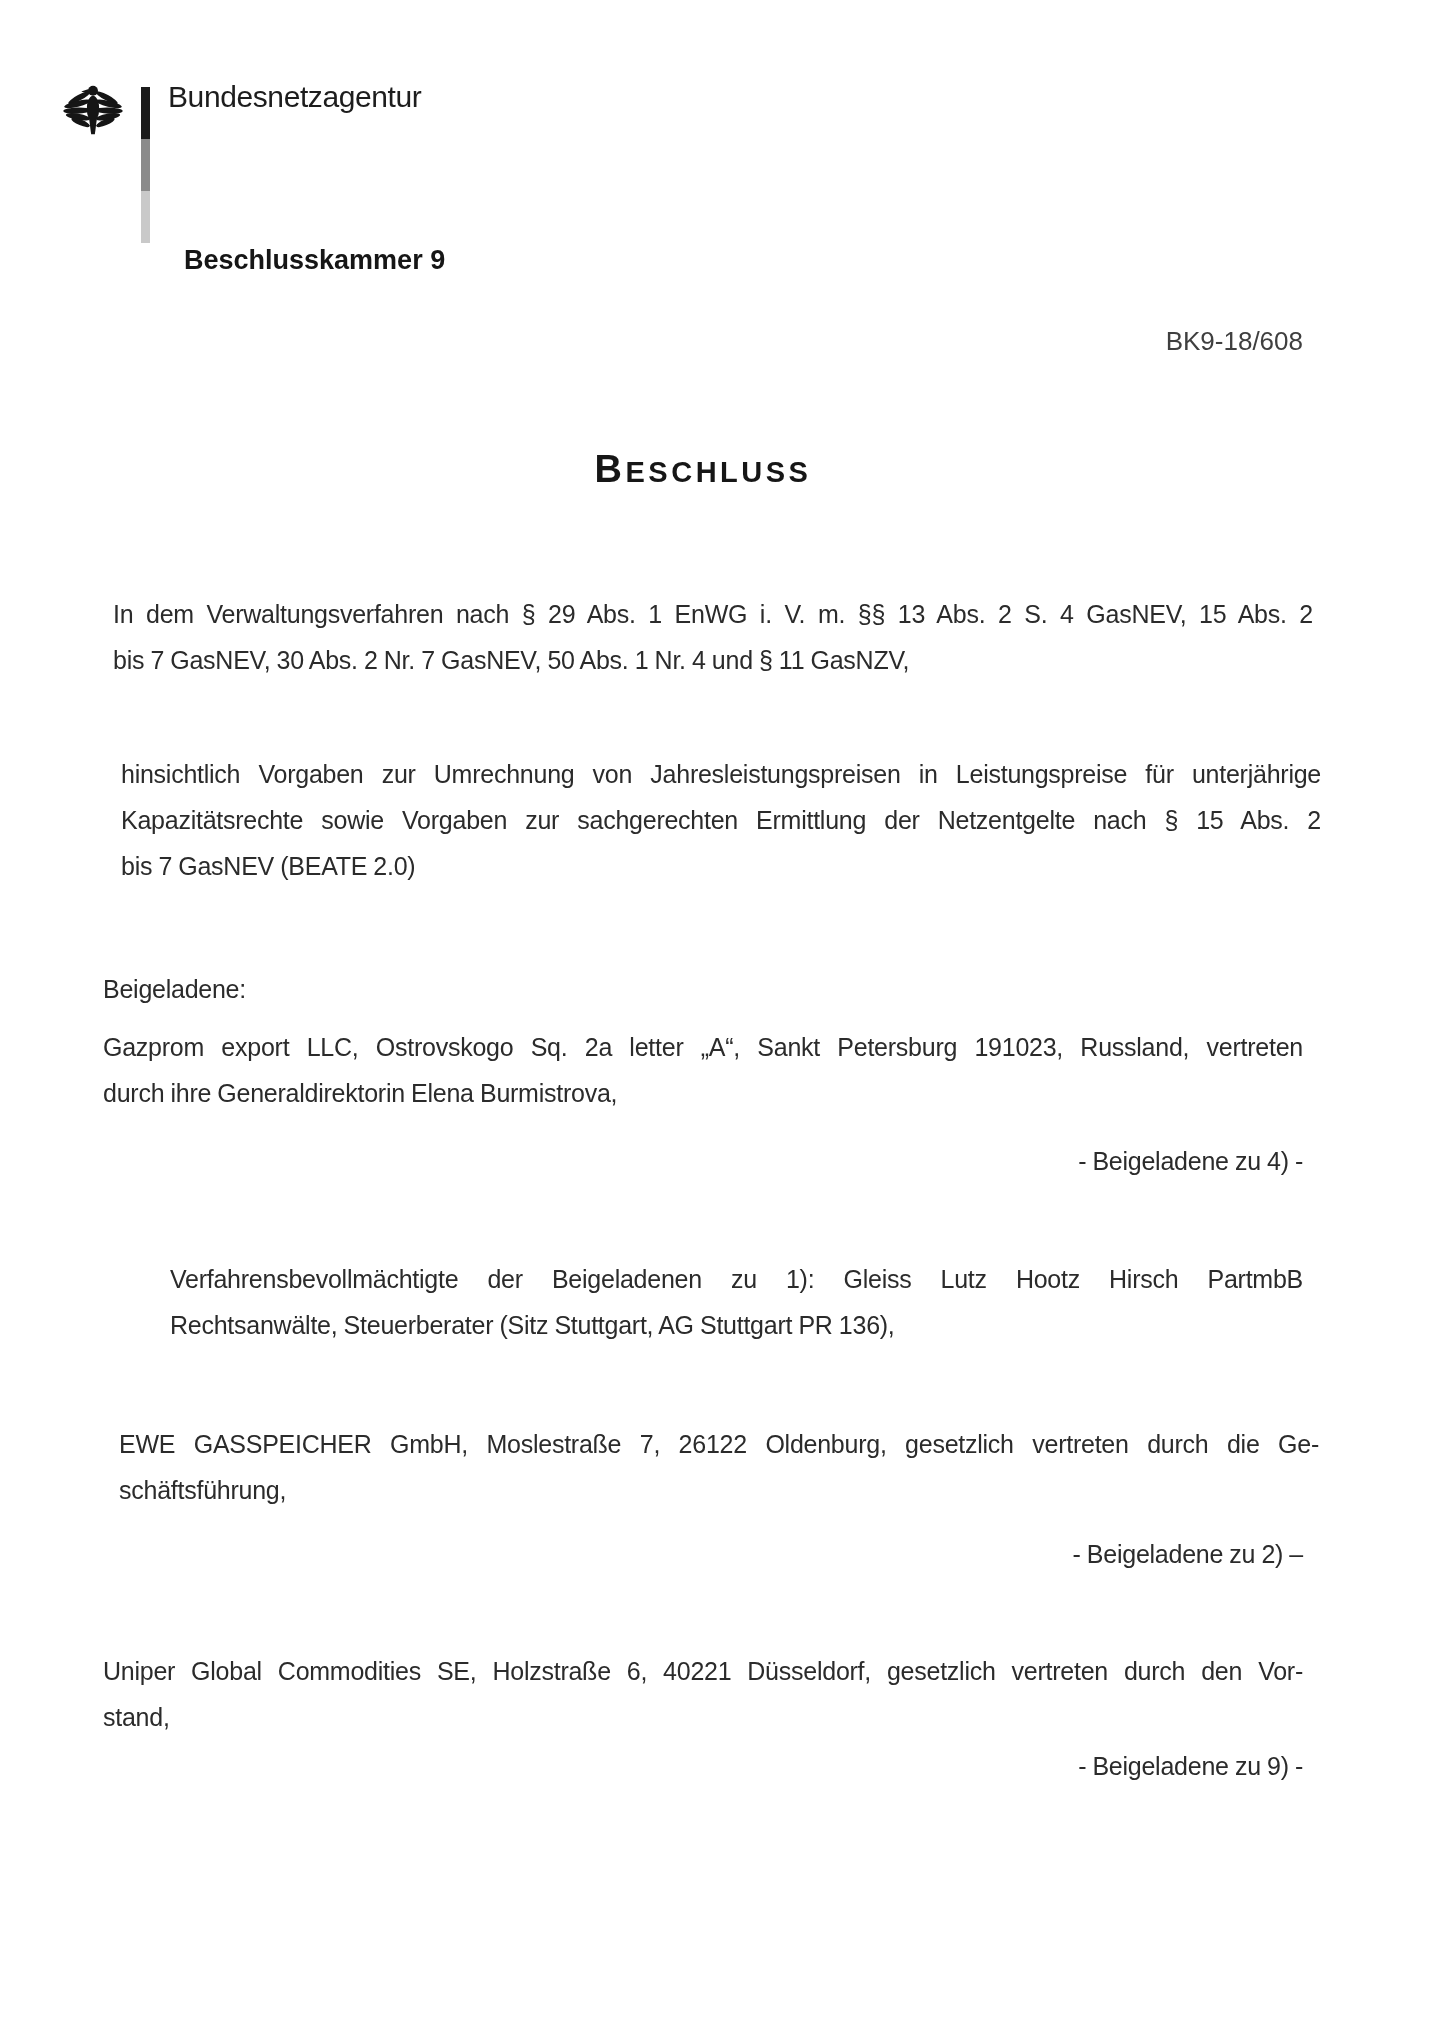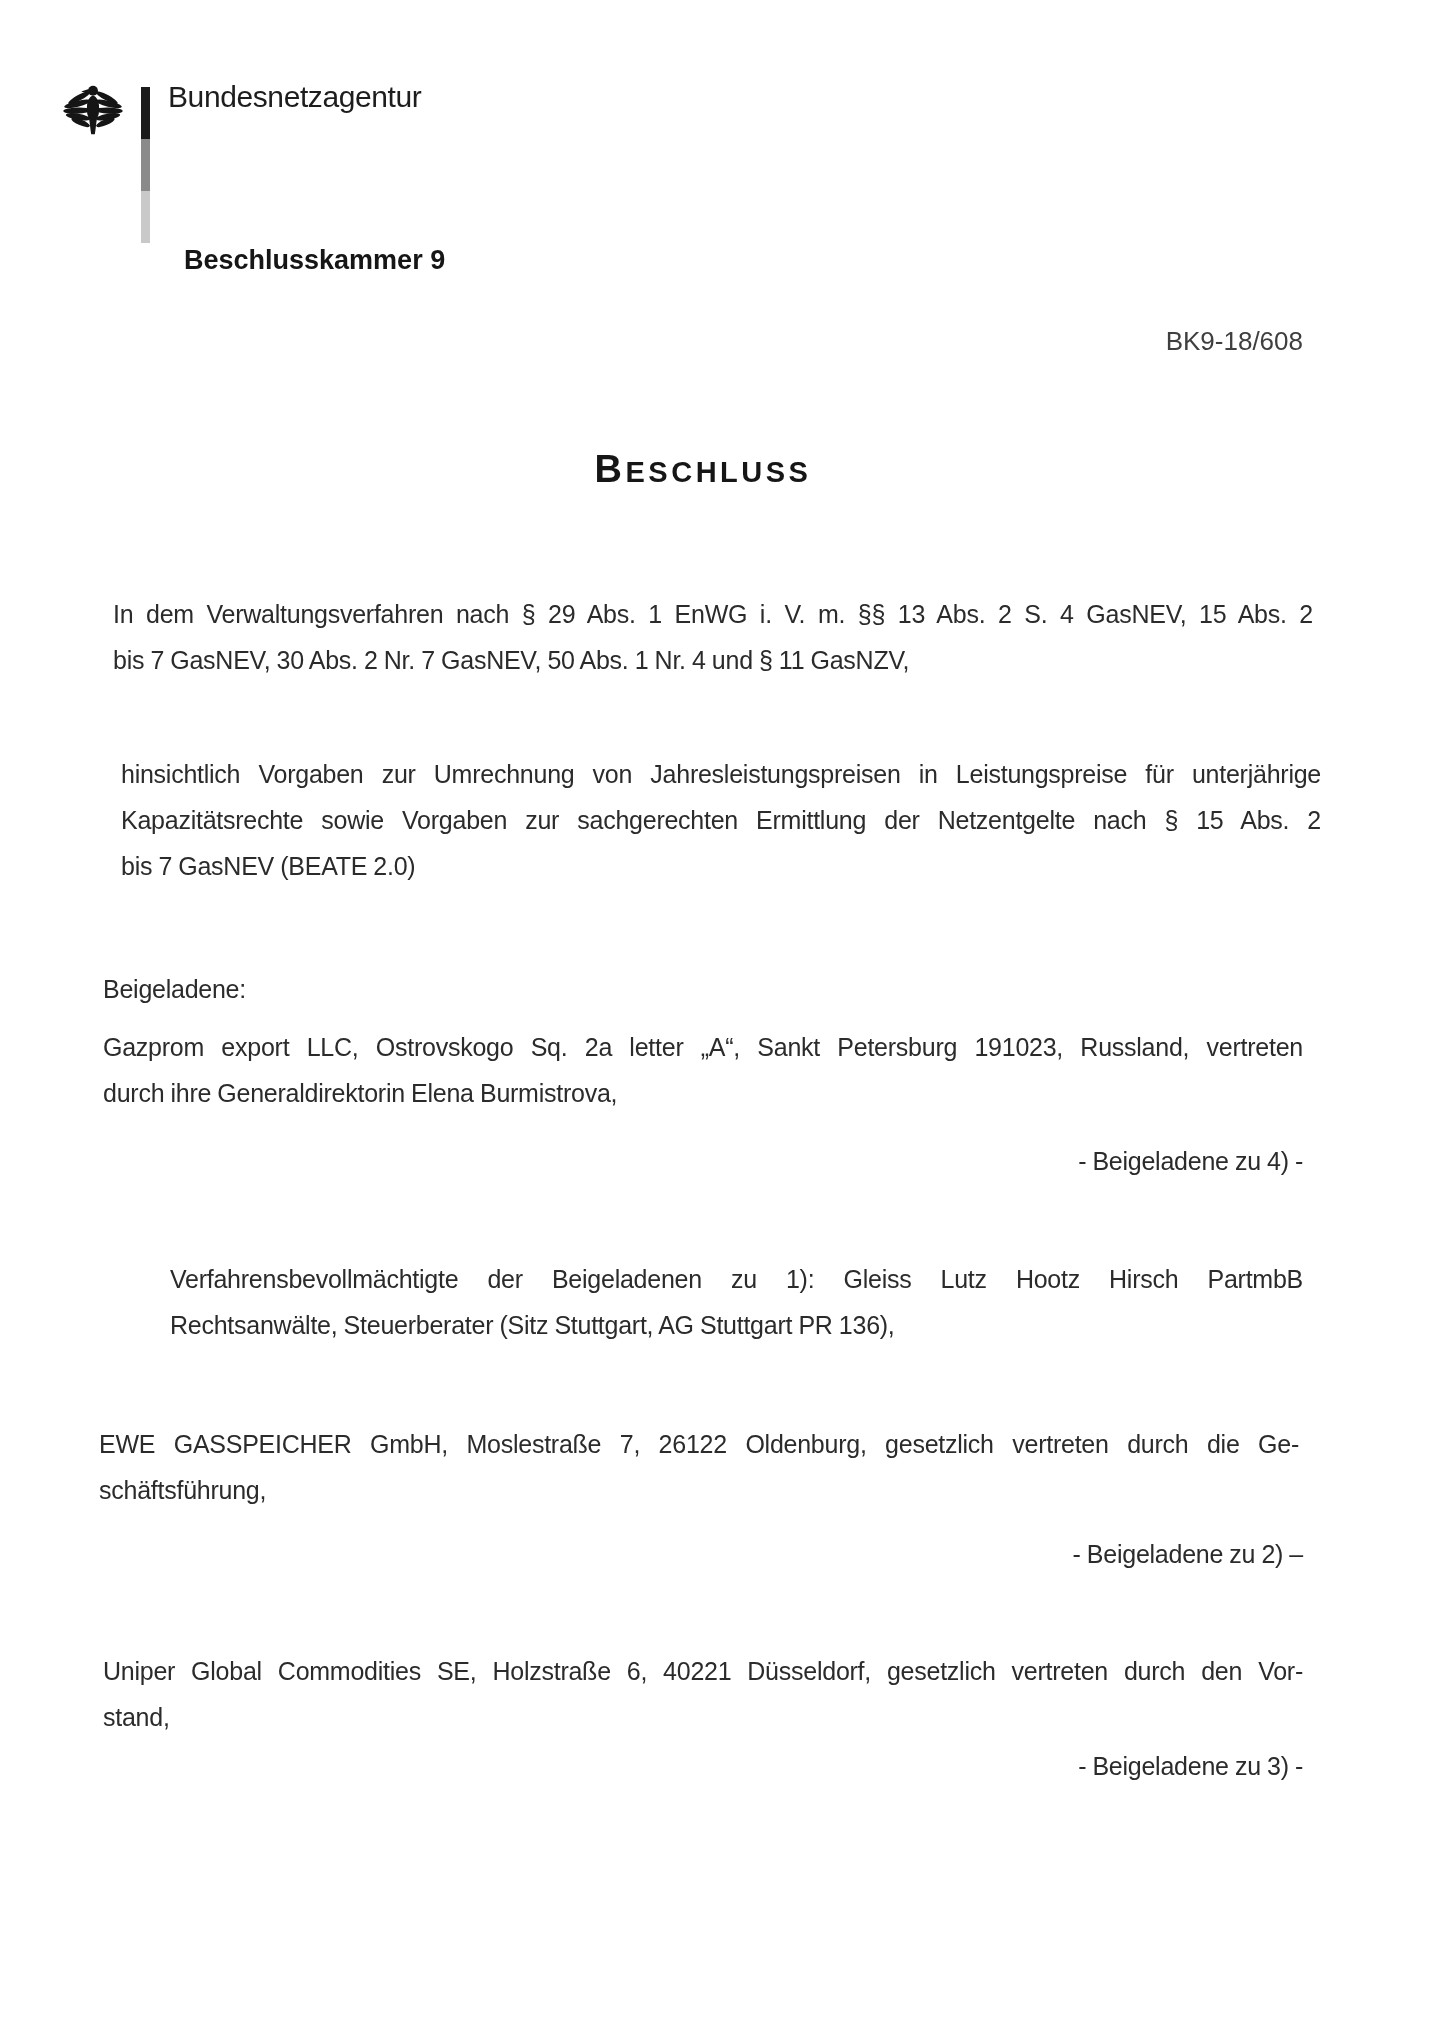--- a/index.html
+++ b/index.html
@@ -163,29 +163,29 @@
         <div class="line justify">Gazprom export LLC, Ostrovskogo Sq. 2a letter „A“, Sankt Petersburg 191023, Russland, vertreten</div>
         <div class="line left">durch ihre Generaldirektorin Elena Burmistrova,</div>
       </div>
       <div class="block" style="top: 1138px; left: 103px; width: 1200px;">
         <div class="line right">- Beigeladene zu 4) -</div>
       </div>
       <div class="block" style="top: 1256px; left: 170px; width: 1133px;">
         <div class="line justify">Verfahrensbevollmächtigte der Beigeladenen zu 1): Gleiss Lutz Hootz Hirsch PartmbB</div>
         <div class="line left">Rechtsanwälte, Steuerberater (Sitz Stuttgart, AG Stuttgart PR 136),</div>
       </div>
-      <div class="block" style="top: 1421px; left: 99px; width: 1200px;">
+      <div class="block" style="top: 1421px; left: 119px; width: 1200px;">
         <div class="line justify">EWE GASSPEICHER GmbH, Moslestraße 7, 26122 Oldenburg, gesetzlich vertreten durch die Ge-</div>
         <div class="line left">schäftsführung,</div>
       </div>
       <div class="block" style="top: 1531px; left: 103px; width: 1200px;">
         <div class="line right">- Beigeladene zu 2) –</div>
       </div>
       <div class="block" style="top: 1648px; left: 103px; width: 1200px;">
         <div class="line justify">Uniper Global Commodities SE, Holzstraße 6, 40221 Düsseldorf, gesetzlich vertreten durch den Vor-</div>
         <div class="line left">stand,</div>
       </div>
       <div class="block" style="top: 1743px; left: 103px; width: 1200px;">
-        <div class="line right">- Beigeladene zu 3) -</div>
+        <div class="line right">- Beigeladene zu 9) -</div>
       </div>
     </div>
 
 </div>
 
 </body></html>

